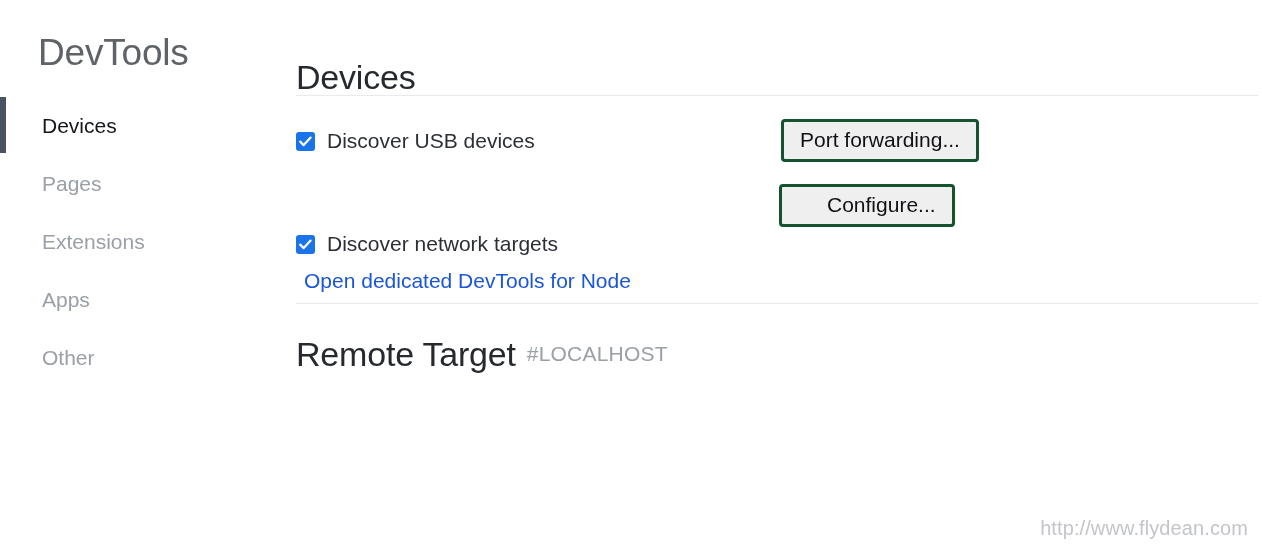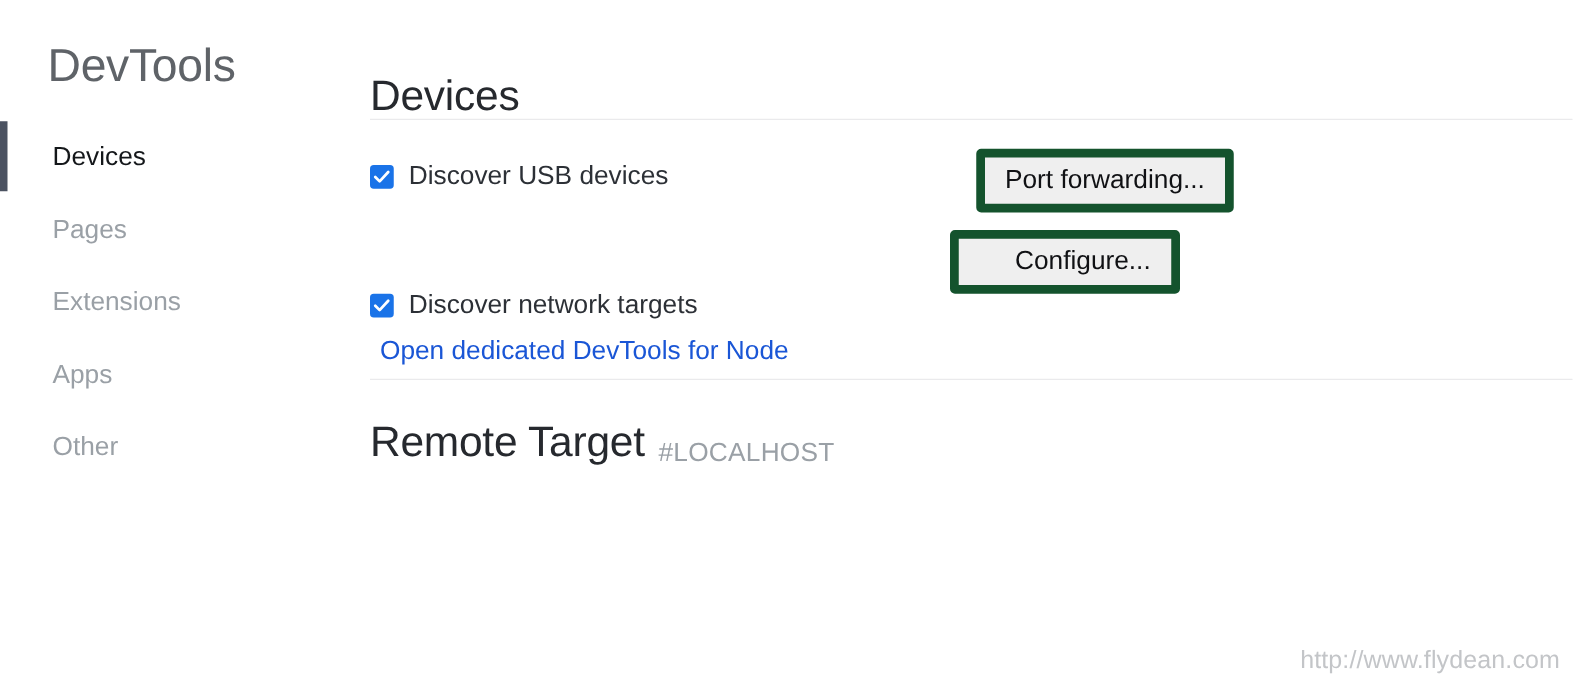--- a/index.html
+++ b/index.html
@@ -147,50 +147,50 @@
     cursor: default;
   }
 
   .native-btn {
     position: absolute;
     font-family: "Liberation Sans", sans-serif;
     font-size: 21px;
     line-height: 24px;
     color: #101114;
     background: #efefef;
-    border: 7px solid #14532d;
+    border: 3px solid #14532d;
     border-radius: 4px;
     padding: 6px 16px 7px 16px;
     box-sizing: border-box;
     cursor: pointer;
     white-space: nowrap;
     text-align: center;
   }
   .native-btn.port-fwd { left: 485px; top: 119px; }
-  .native-btn.configure { left: 464px; top: 184px; padding-left: 45px; }
+  .native-btn.configure { left: 483px; top: 184px; padding-left: 45px; }
 
   .node-link {
     position: absolute;
     left: 8px;
     top: 252px;
     font-size: 21px;
     line-height: 26px;
     color: #1a56d6;
     text-decoration: none;
     white-space: nowrap;
     cursor: pointer;
     margin-top: 16px;
   }
 
   .remote-target {
     position: absolute;
     left: 0px;
     top: 332px;
     display: flex;
-    align-items: flex-end;
+    align-items: center;
     white-space: nowrap;
   }
   .remote-target-title {
     font-size: 34px;
     line-height: 44px;
     color: #26292e;
     font-weight: 400;
     letter-spacing: -0.2px;
   }
   .remote-target-host {

